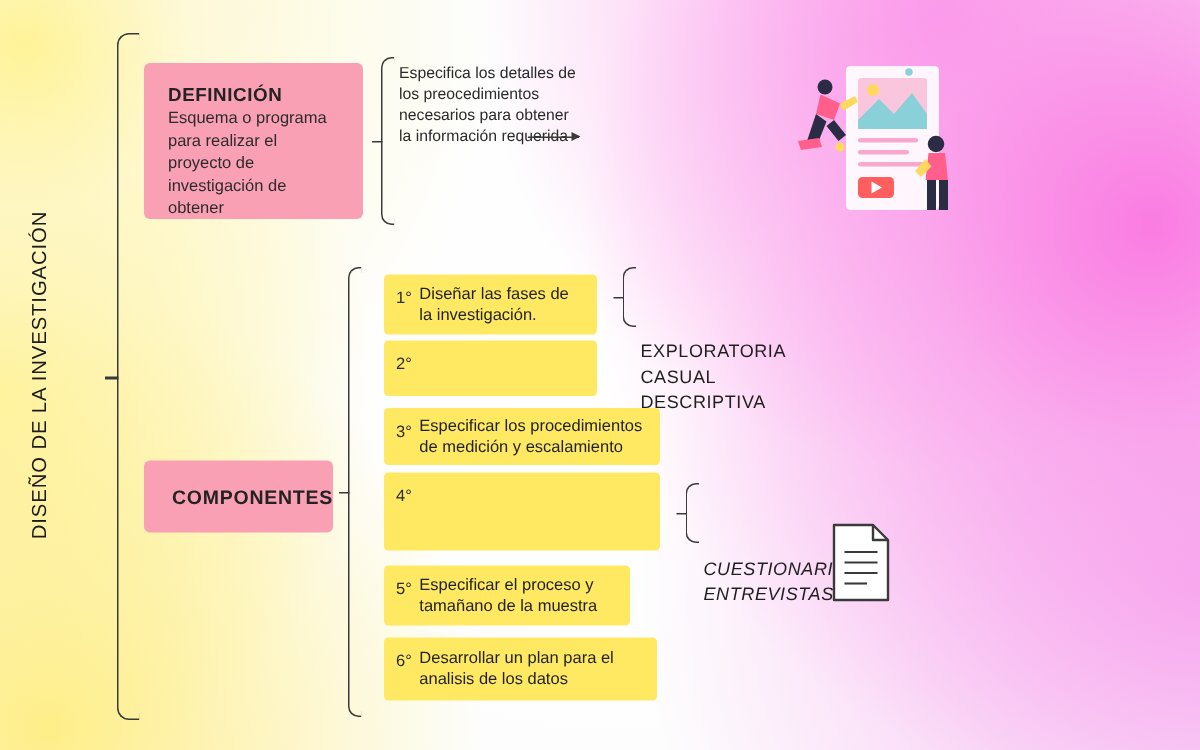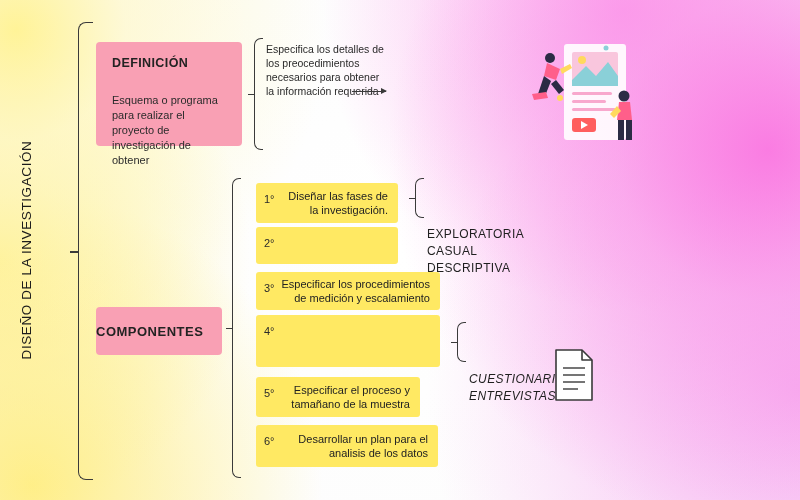--- a/index.html
+++ b/index.html
@@ -71,34 +71,34 @@
   .pink-box {
     background: #f9a0b4;
     border-radius: 4px;
     padding: 14px 16px;
     color: #2d2d2d;
   }
   .pink-box .ttl {
     font-size: 12.5px;
     font-weight: bold;
     letter-spacing: 0.4px;
-    margin-bottom: 23px;
+    margin-bottom: 2px;
     color: #232323;
   }
   .pink-box .body {
     font-size: 11px;
     line-height: 15px;
     color: #2b2b2b;
   }
   .comp-box {
     background: #f9a0b4;
     border-radius: 4px;
     display: flex;
     align-items: center;
-    justify-content: flex-start;
+    justify-content: flex-end;
     font-size: 13px;
     font-weight: bold;
     letter-spacing: 0.5px;
     color: #232323;
   }
   .yellow-box {
     background: #ffe963;
     border-radius: 3px;
     display: flex;
     align-items: center;
@@ -109,21 +109,20 @@
     color: #2a2a2a;
     margin-right: 5px;
     align-self: flex-start;
     padding-top: 2px;
     white-space: nowrap;
   }
   .yellow-box .txt {
     font-size: 11px;
     line-height: 14.5px;
     color: #222;
-    text-align: right;
   }
 
   
   .plain {
     position: absolute;
     font-size: 10.5px;
     line-height: 14px;
     color: #2a2a2a;
   }
   .caps-list {

